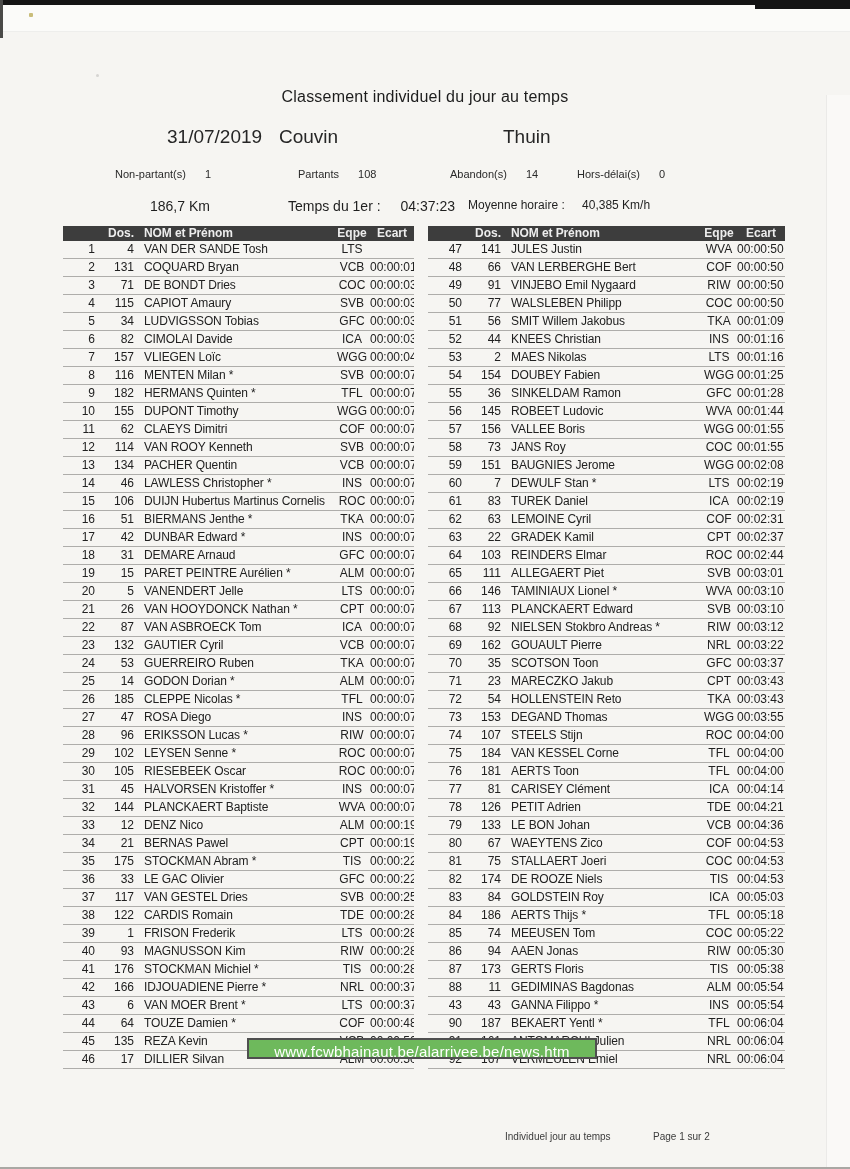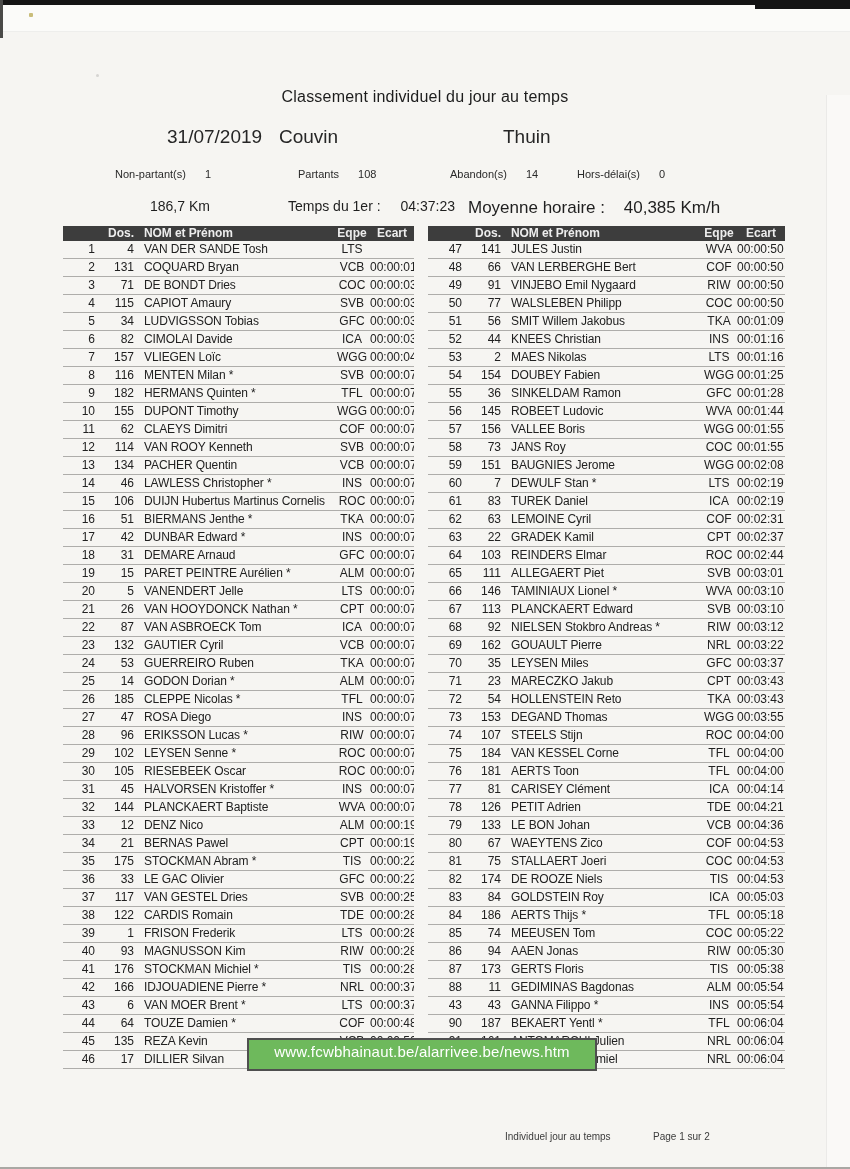--- a/index.html
+++ b/index.html
@@ -30,42 +30,42 @@
   .stats1 .g1{position:absolute;left:115px;}
   .stats1 .g2{position:absolute;left:298px;}
   .stats1 .g3{position:absolute;left:450px;}
   .stats1 .g4{position:absolute;left:577px;}
   .stats1 .val{margin-left:16px;}
 
   .stats2{position:absolute;top:198px;left:0;width:850px;font-size:14px;color:#1f1f1f;}
   .stats2 .dist{position:absolute;left:150px;}
   .stats2 .leader{position:absolute;left:288px;}
   .stats2 .leader .val{margin-left:16px;}
-  .stats2 .avg{position:absolute;left:468px;font-size:17px;}
+  .stats2 .avg{position:absolute;left:468px;font-size:12px;}
   .stats2 .avg .val{margin-left:14px;}
 
   table.results{position:absolute;border-collapse:collapse;table-layout:fixed;font-size:12px;}
   #table-left{left:63px;top:226px;width:334px;}
   #table-right{left:428px;top:226px;width:340px;}
   table.results thead th{
     background:#3d3d3d;color:#ededed;font-weight:bold;font-size:12px;
     height:15px;padding:0;line-height:15px;white-space:nowrap;overflow:hidden;}
   table.results td{
     height:17px;padding:0;line-height:17px;border-bottom:1px solid #aeadaa;
     white-space:nowrap;overflow:hidden;color:#212121;}
   .c-pos{width:32px;text-align:right;padding-right:7px !important;}
   #table-right .c-pos{width:34px;}
   .c-dos{width:32px;text-align:right;padding-right:2px !important;}
   .c-name{width:190px;text-align:left;padding-left:8px !important;letter-spacing:-0.1px;}
   .c-team{width:36px;text-align:center;}
   .c-ecart{width:44px;text-align:center;}
   #table-right .c-ecart{width:48px;}
   td.c-ecart{text-align:right;padding-right:3px !important;}
 
-  .banner{position:absolute;left:247px;top:1038px;width:350px;height:33px;
+  .banner{position:absolute;left:247px;top:1038px;width:350px;height:21px;
     background:#6eb95c;border:2px solid #4f4f4f;box-sizing:border-box;
     color:#ffffff;font-size:15px;line-height:23px;text-align:center;letter-spacing:0.2px;}
 
   .footer{position:absolute;top:1131px;left:0;width:850px;font-size:10px;color:#3c3c3c;}
   .footer .doc-label{position:absolute;left:505px;}
   .footer .page-label{position:absolute;left:653px;}
 </style>
 </head>
 <body>
 
@@ -622,21 +622,21 @@
         <tr>
           <td class="c-pos">69</td>
           <td class="c-dos">162</td>
           <td class="c-name">GOUAULT Pierre</td>
           <td class="c-team">NRL</td>
           <td class="c-ecart">00:03:22</td>
         </tr>
         <tr>
           <td class="c-pos">70</td>
           <td class="c-dos">35</td>
-          <td class="c-name">LEYSEN Miles</td>
+          <td class="c-name">SCOTSON Toon</td>
           <td class="c-team">GFC</td>
           <td class="c-ecart">00:03:37</td>
         </tr>
         <tr>
           <td class="c-pos">71</td>
           <td class="c-dos">23</td>
           <td class="c-name">MARECZKO Jakub</td>
           <td class="c-team">CPT</td>
           <td class="c-ecart">00:03:43</td>
         </tr>

